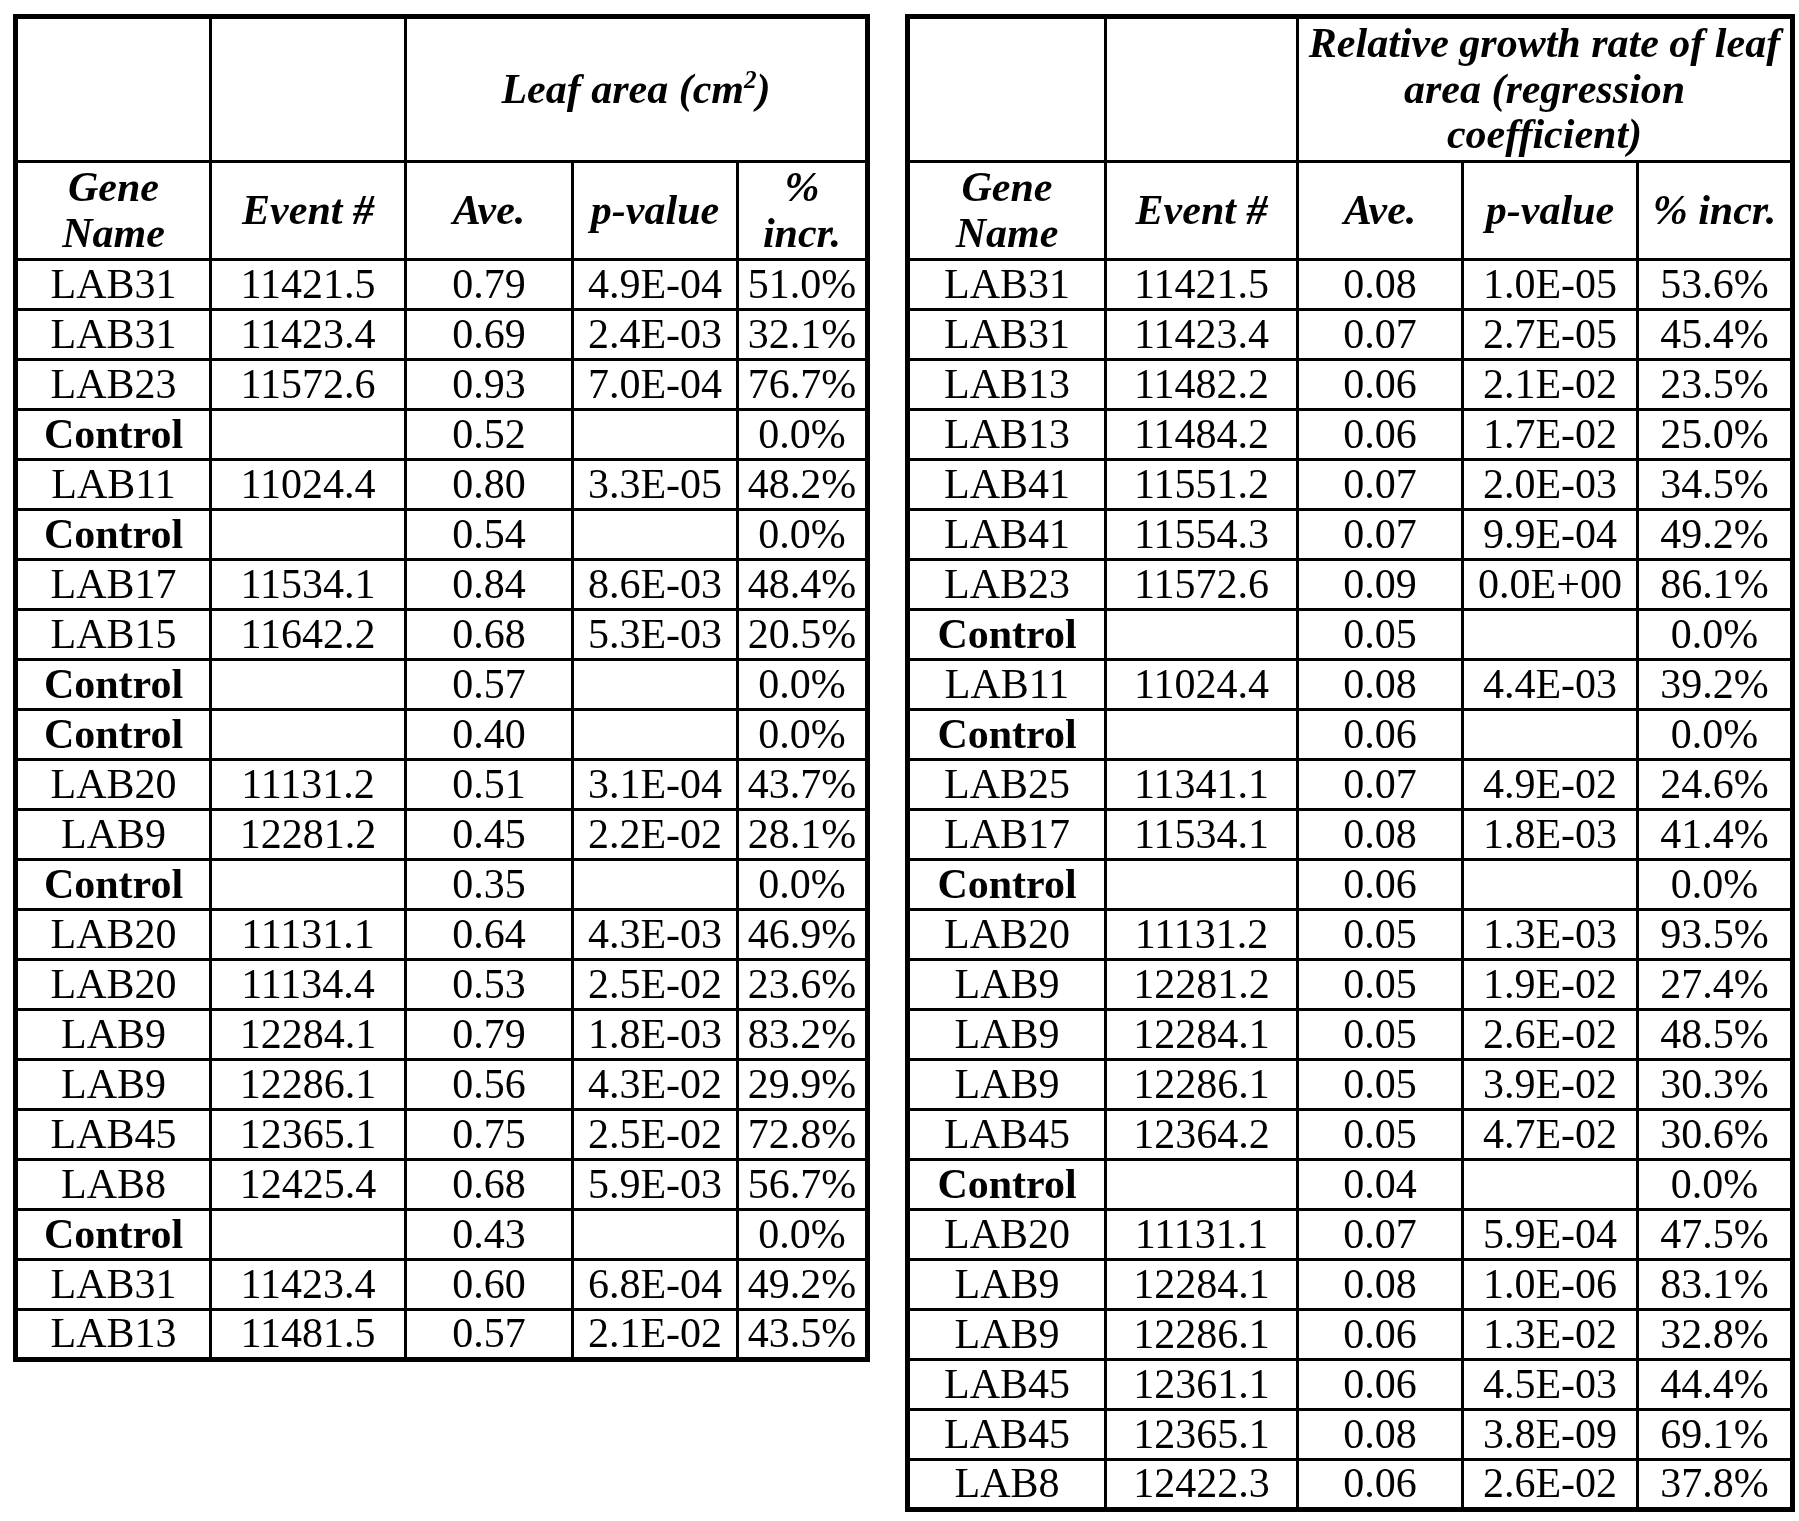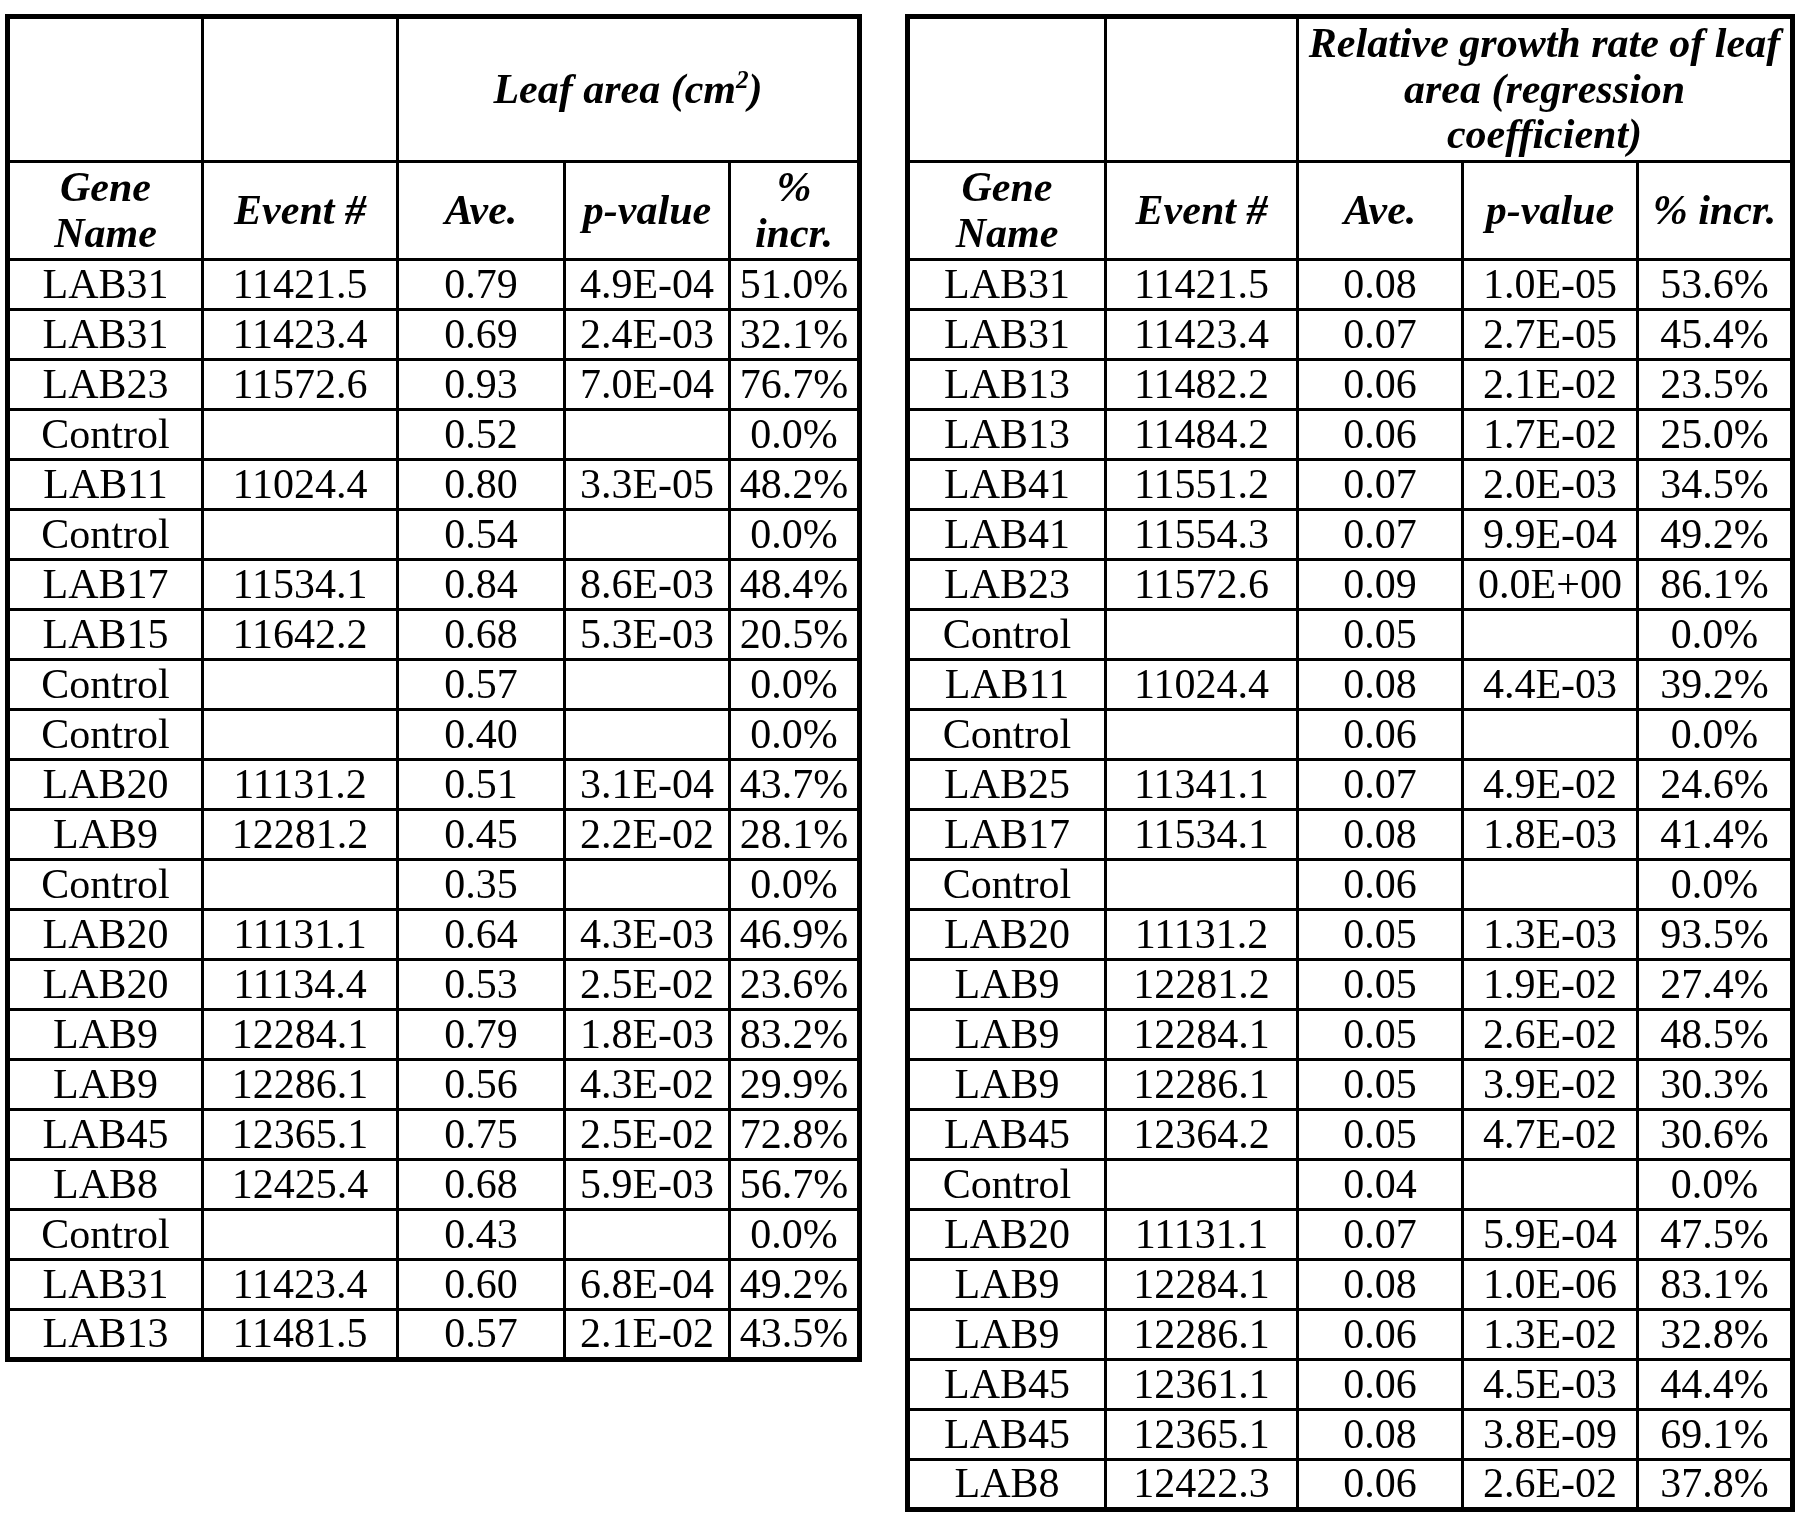--- a/index.html
+++ b/index.html
@@ -19,21 +19,21 @@
     background: #ffffff;
   }
   table.data-table {
     position: absolute;
     top: 14px;
     border-collapse: collapse;
     table-layout: fixed;
     background: #ffffff;
     border: 5px solid #000000;
   }
-  #table-0 { left: 5px; }
+  #table-0 { left: 13px; }
   #table-1 { left: 905px; }
 
   table.data-table td, table.data-table th {
     border: 3px solid #000000;
     text-align: center;
     vertical-align: middle;
     padding: 0;
     overflow: hidden;
     font-size: 42px;
     line-height: 1.08;
@@ -52,21 +52,21 @@
     font-size: 60%;
     vertical-align: super;
     line-height: 0;
   }
   tbody td {
     font-weight: normal;
     font-style: normal;
     white-space: nowrap;
   }
   tr.control-row td:first-child {
-    font-weight: normal;
+    font-weight: bold;
     margin-top: 32px;
   }
 </style>
 </head>
 <body>
 
 <div class="page">
 
   <table class="data-table" id="table-0">
     <colgroup>

